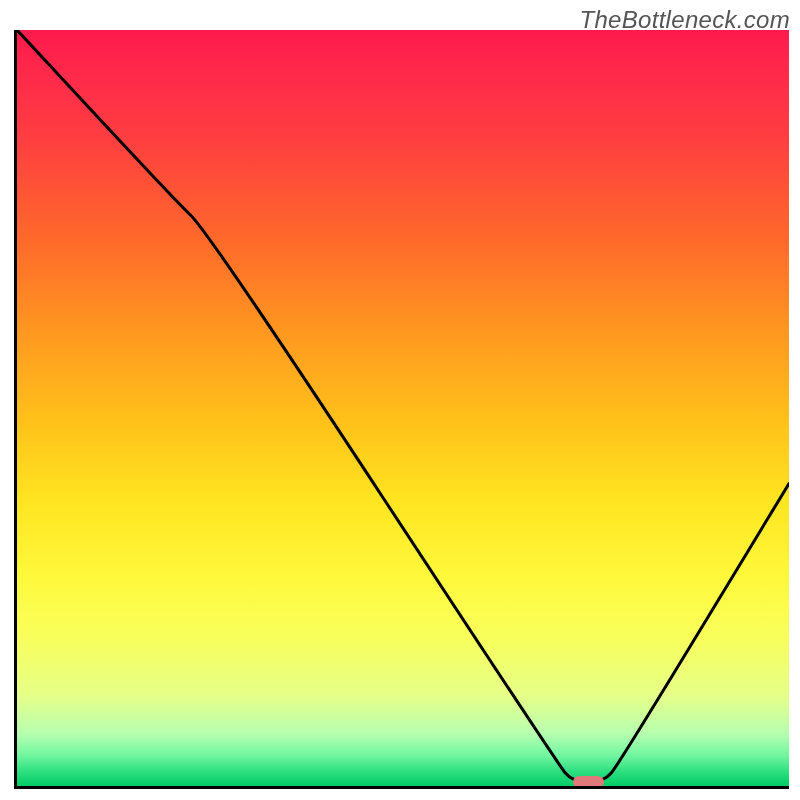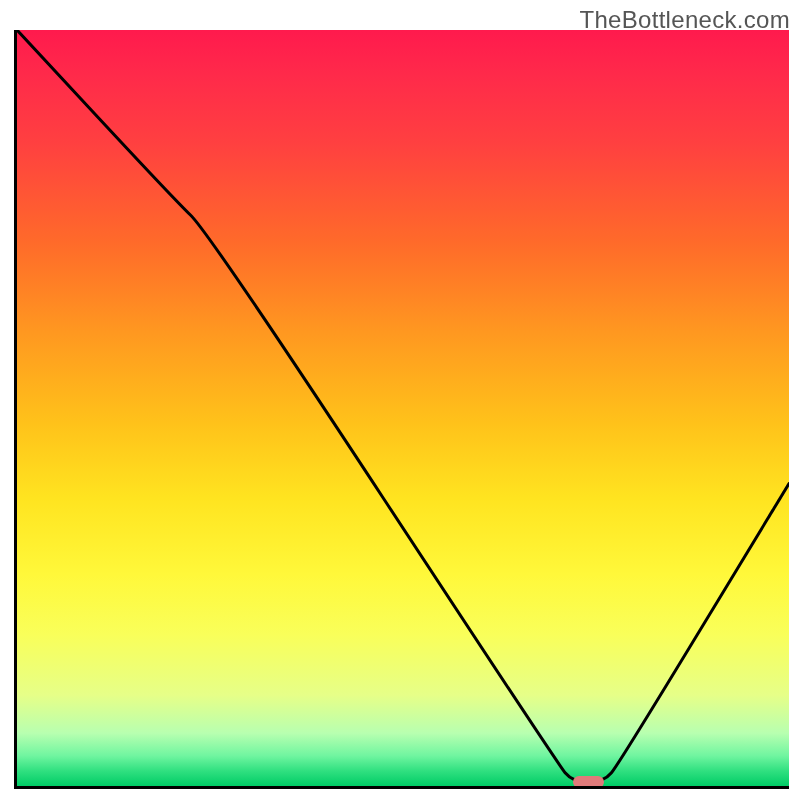--- a/index.html
+++ b/index.html
@@ -8,20 +8,21 @@
     width: 800px;
     height: 800px;
     position: relative;
     font-family: Arial, sans-serif;
     background: #ffffff;
   }
   .container {
     position: relative;
     width: 800px;
     height: 788px;
+    font-style: italic;
   }
   .watermark {
     position: absolute;
     top: 6px;
     right: 10px;
     color: #555;
     font-size: 24px;
     font-weight: 500;
     z-index: 10;
     letter-spacing: 0.3px;

